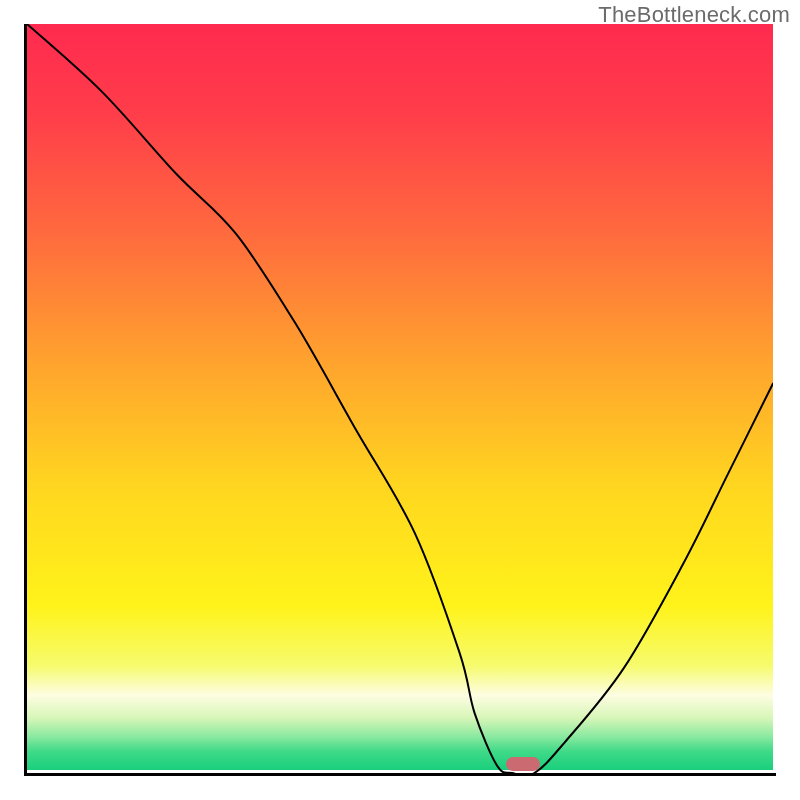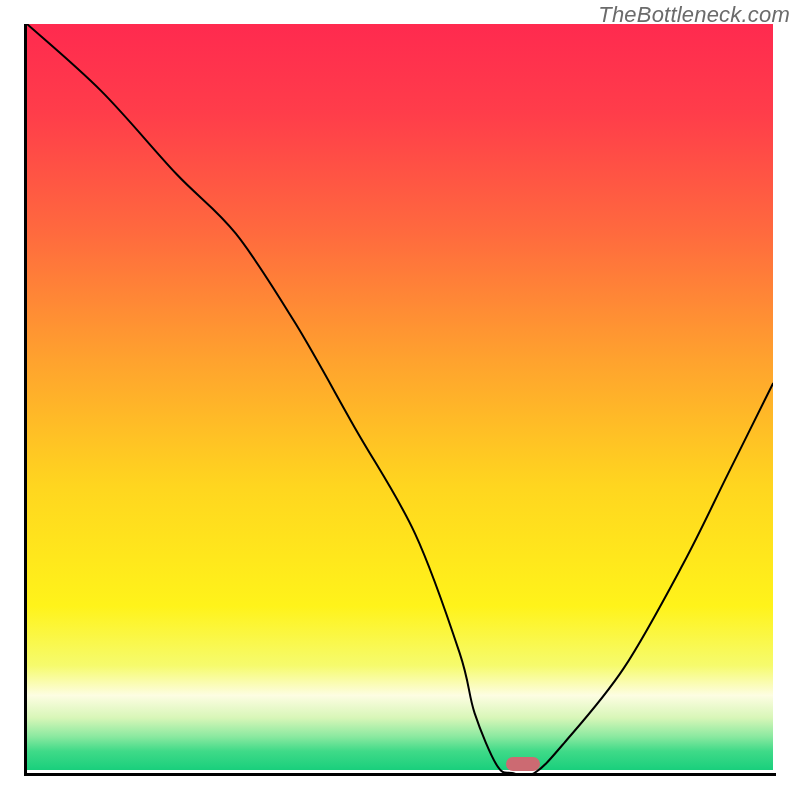--- a/index.html
+++ b/index.html
@@ -8,21 +8,20 @@
     width: 800px;
     height: 800px;
     background: #ffffff;
     font-family: Arial, Helvetica, sans-serif;
     overflow: hidden;
   }
   .wrap {
     position: relative;
     width: 800px;
     height: 800px;
-    font-style: italic;
   }
   .watermark {
     position: absolute;
     top: 2px;
     right: 10px;
     color: #6b6b6b;
     font-size: 22px;
     font-weight: 500;
     letter-spacing: 0.2px;
   }

